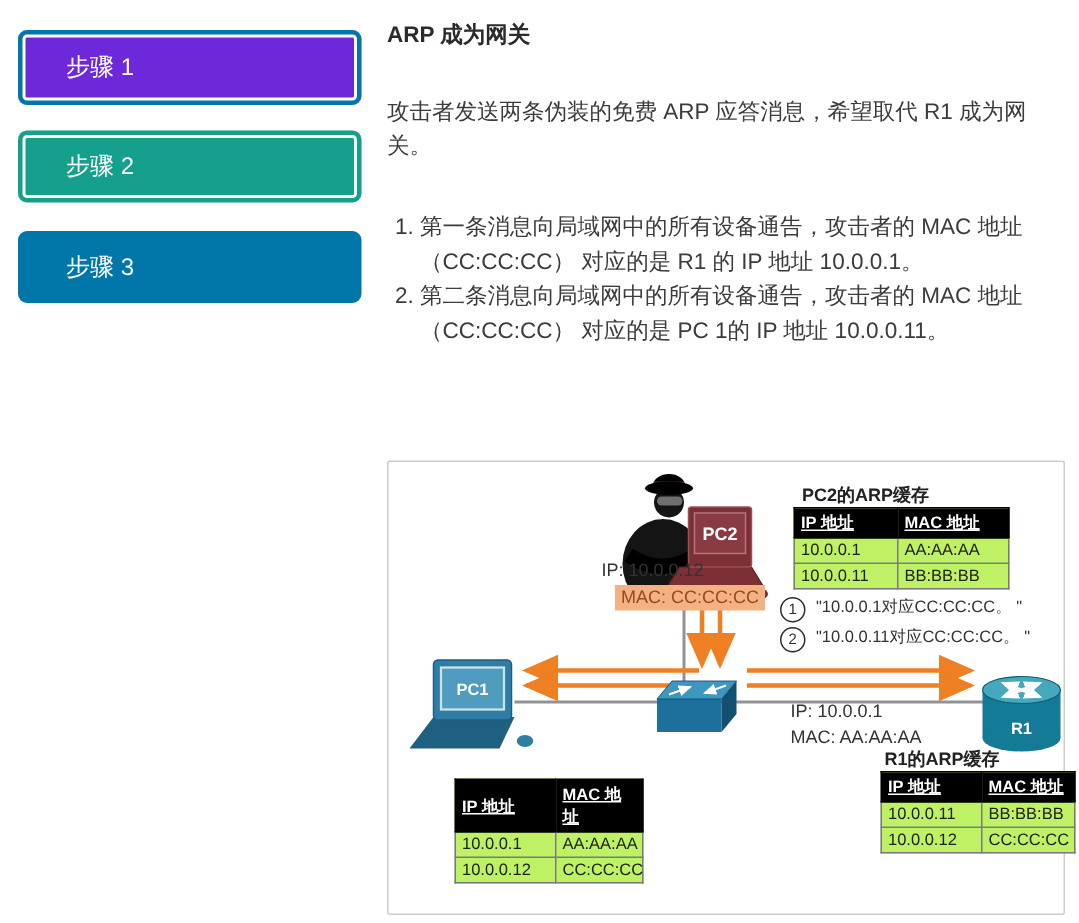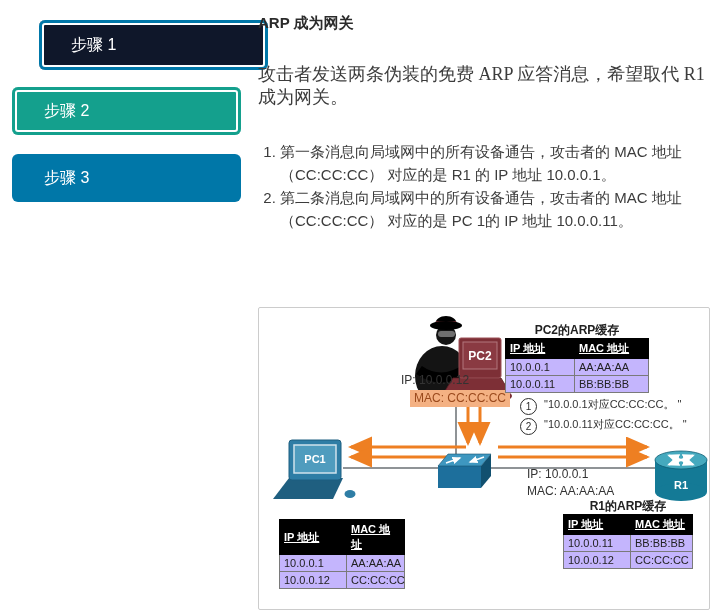--- a/index.html
+++ b/index.html
@@ -9,27 +9,27 @@
     font-family:"Liberation Sans","DejaVu Sans",sans-serif;
     color:#3a3a3a;
   }
   
   .step {
     position:absolute; left:12px; width:229px; height:50px;
     border:none; border-radius:6px; color:#fff;
     font-size:16px; text-align:left; padding:0 0 0 32px;
     font-family:inherit; cursor:pointer;
   }
-  #step1 { top:20px;  background:#0f172a; box-shadow: inset 0 0 0 3px #0077a8, inset 0 0 0 5px #ffffff; margin-left: 27px; }
+  #step1 { top:20px;  background:#6d28d9; box-shadow: inset 0 0 0 3px #0077a8, inset 0 0 0 5px #ffffff; }
   #step2 { top:87px;  height:48px; background:#14a08d; box-shadow: inset 0 0 0 3px #14a08d, inset 0 0 0 5px #ffffff; }
   #step3 { top:154px; height:48px; background:#0077a8; }
   
   .content { position:absolute; left:258px; top:0; width:452px; }
   #title { position:absolute; top:14px; left:0; margin:0; font-size:15px; font-weight:bold; color:#2b2b2b; white-space:nowrap; }
-  #intro { position:absolute; top:63px; left:0; margin:0; width:448px; font-size:18px; line-height:23px; color:#3c3c3c;font-family:Liberation Serif, serif; }
+  #intro { position:absolute; top:63px; left:0; margin:0; width:448px; font-size:15px; line-height:23px; color:#3c3c3c; }
   #msg-list { position:absolute; top:140px; left:0; margin:0; width:446px; padding-left:22px; font-size:15px; line-height:23px; color:#3c3c3c; }
   #msg-list li { margin:0; padding:0; }
   
   #diagram {
     position:absolute; left:258px; top:307px; width:450px; height:301px;
     border:1px solid #cccccc; border-radius:2px; background:#fff;
   }
   #diagram svg { position:absolute; left:0; top:0; }
   #diagram svg text { font-family:"Liberation Sans","DejaVu Sans",sans-serif; }
   .dlabel { position:absolute; font-size:12px; color:#333; white-space:nowrap; line-height:15px; }
@@ -44,21 +44,21 @@
   }
   #co1 { left:261px; top:90px; }
   #co2 { left:261px; top:110px; }
   .callout-text { position:absolute; font-size:11px; color:#333; white-space:nowrap; }
   #cot1 { left:285px; top:89px; }
   #cot2 { left:285px; top:109px; }
   .cache-title { position:absolute; font-size:12px; font-weight:bold; color:#222; text-align:center; white-space:nowrap; }
   #t-pc2 { left:246px; top:14px;  width:144px; }
   #t-pc1 { left:20px;  top:195px; width:126px; }
   #t-r1  { left:304px; top:190px; width:130px; }
-  table.cache-table { position:absolute; border-collapse:collapse; background:#c4b5fd; table-layout:fixed; }
+  table.cache-table { position:absolute; border-collapse:collapse; background:#bef264; table-layout:fixed;margin-left:24px; }
   #tbl-pc2 { left:246px; top:30px;  width:144px; }
   #tbl-pc1 { left:20px;  top:211px; width:126px; }
   #tbl-r1  { left:304px; top:206px; width:130px; }
   .cache-table th {
     background:#000; color:#fff; font-size:11px; font-weight:bold; text-align:left;
     padding:2px 4px; border:1px solid #000; text-decoration:underline;
   }
   .cache-table td { font-size:11px; color:#222; padding:2px 4px; border:1px solid #7a7a7a; }
   #tbl-pc2 th:first-child, #tbl-pc2 td:first-child { width:60px; }
   #tbl-pc1 th:first-child, #tbl-pc1 td:first-child { width:58px; }

